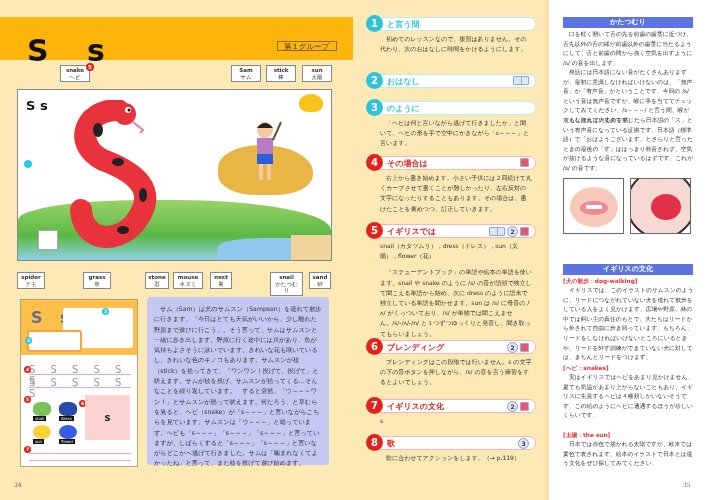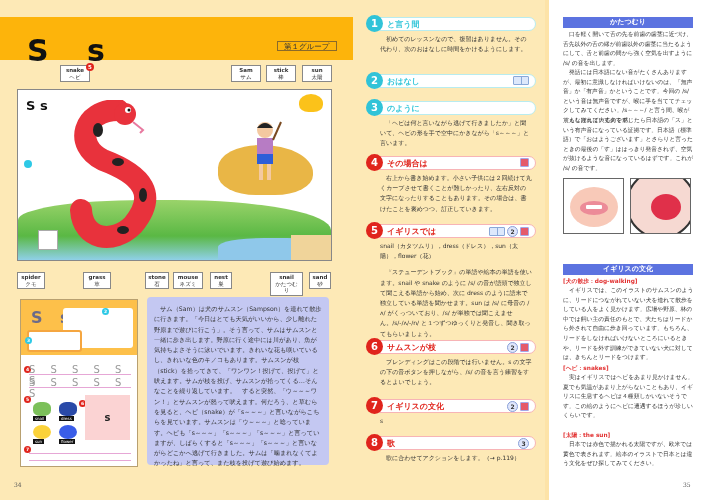--- a/index.html
+++ b/index.html
@@ -242,21 +242,21 @@
         <div class="ico-red"></div>
       </div>
     </div>
     <div class="sec-body plain">snail（カタツムリ），dress（ドレス），sun（太陽），flower（花）</div>
     <div class="sec-body" style="padding-top:6px;">『ステューデントブック』の単語や絵本の単語を使います。snail や snake のように /s/ の音が語頭で独立して聞こえる単語から始め、次に dress のように語末で独立している単語を聞かせます。sun は /s/ に母音の /ʌ/ がくっついており、/s/ が単独では聞こえません。/s/-/ʌ/-/n/ と１つずつゆっくりと発音し、聞き取ってもらいましょう。</div>
   </div>
 
   <div class="section" style="top:340px;">
     <div class="sec-header red">
       <div class="sec-num">6</div>
-      <div class="sec-title">サムスンが枝</div>
+      <div class="sec-title">ブレンディング</div>
       <div class="sec-icons">
         <div class="ico-level">2</div>
         <div class="ico-red"></div>
       </div>
     </div>
     <div class="sec-body">ブレンディングはこの段階では行いません。s の文字の下の音ボタンを押しながら、/s/ の音を言う練習をするとよいでしょう。</div>
   </div>
 
   <div class="section" style="top:399px;">
     <div class="sec-header red">

